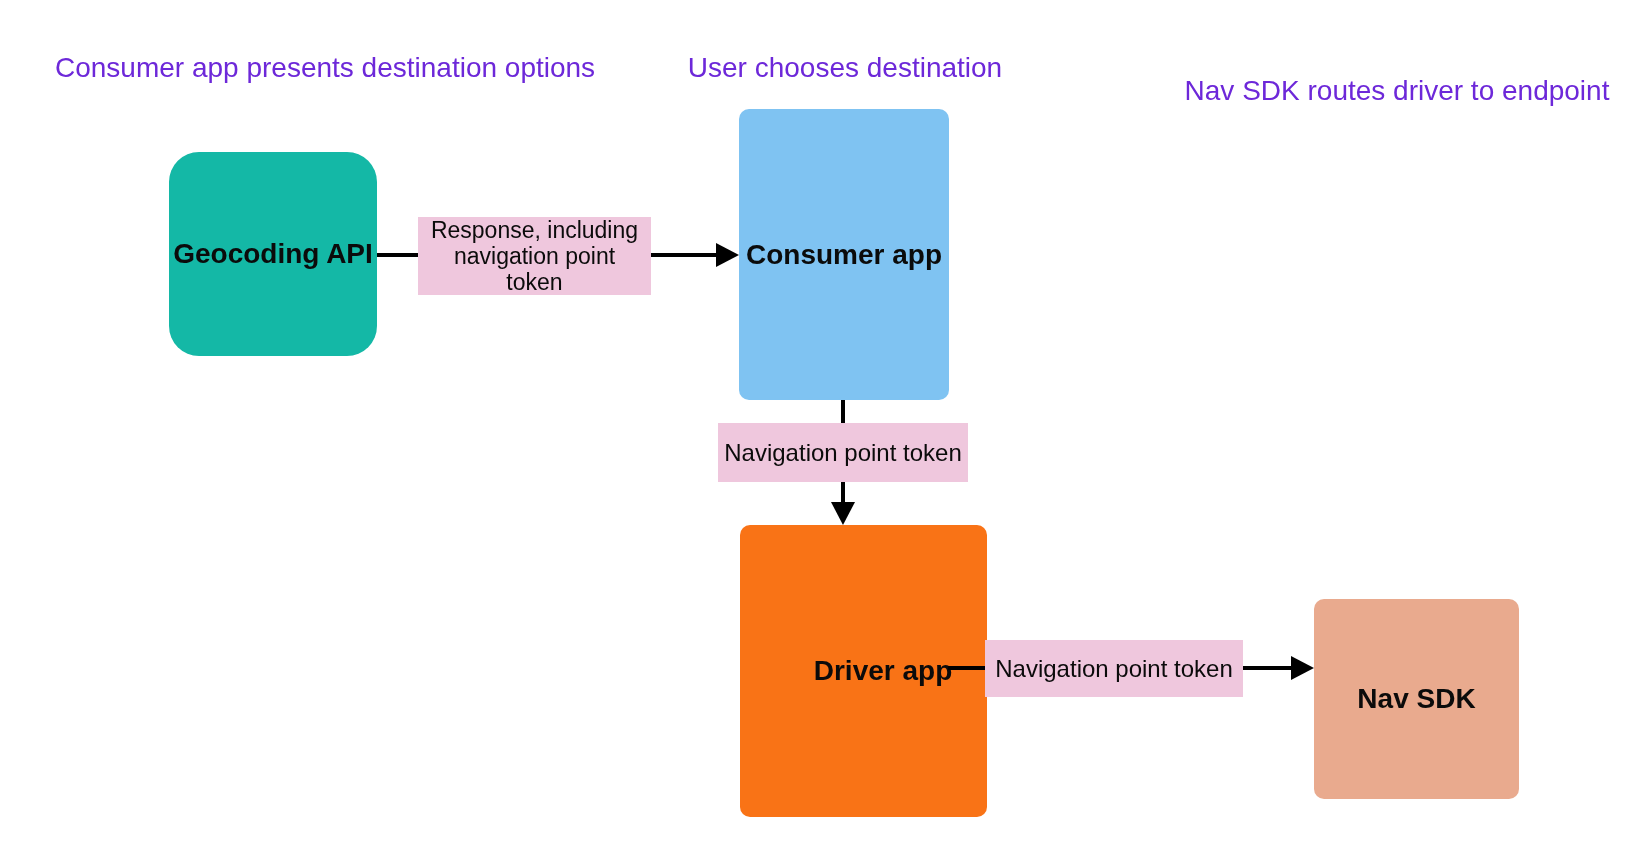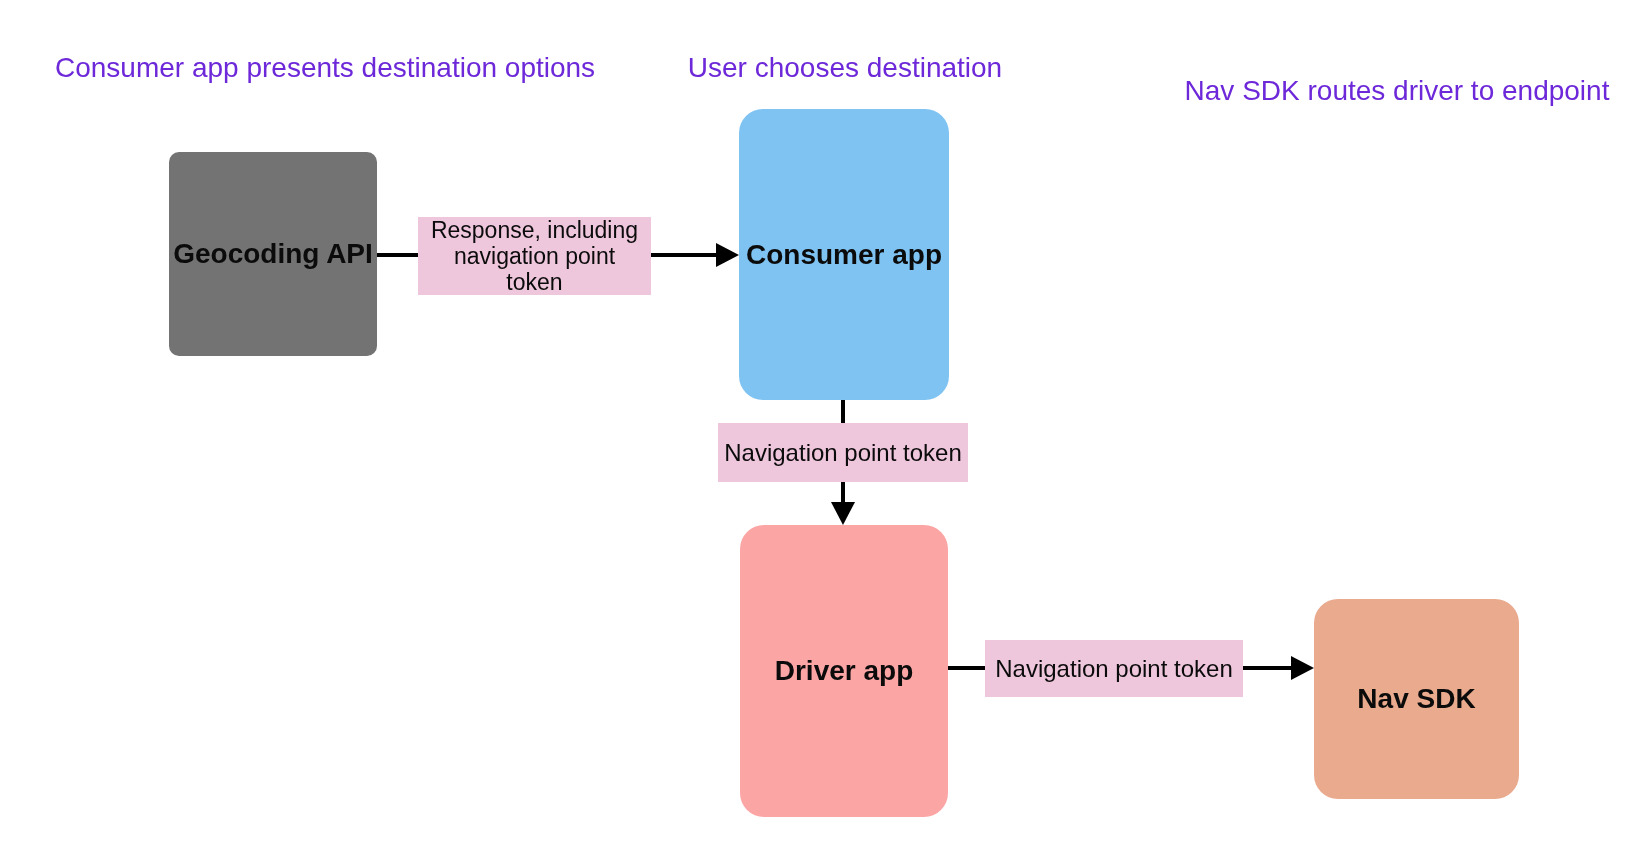--- a/index.html
+++ b/index.html
@@ -22,34 +22,34 @@
     font-size: 28px;
     font-weight: 400;
     color: #6d28d9;
     white-space: nowrap;
   }
   .hdr-left { left: 55px; }
   .hdr-center { transform: translateX(-50%); }
 
   .node {
     position: absolute;
-    border-radius: 24px;
+    border-radius: 10px;
     display: flex;
     align-items: center;
     justify-content: center;
     text-align: center;
   }
   .node .node-label {
     font-size: 28px;
     font-weight: 700;
     color: #0b0b0b;
   }
-  .node-geocoding { left: 169px; top: 152px; width: 208px; height: 204px; background: #737373; border-radius: 10px; }
+  .node-geocoding { left: 169px; top: 152px; width: 208px; height: 204px; background: #14b8a6; border-radius: 30px; }
   .node-consumer  { left: 739px; top: 109px; width: 210px; height: 291px; background: #7fc3f2; }
-  .node-driver    { left: 740px; top: 525px; width: 208px; height: 292px; background: #fca5a5; }
+  .node-driver    { left: 740px; top: 525px; width: 208px; height: 292px; background: #f97316; padding-left: 39px; }
   .node-navsdk    { left: 1314px; top: 565px; width: 205px; height: 200px; background: #e9aa8e; margin-top: 34px; }
 
   .edge-line {
     position: absolute;
     background: #000000;
   }
   .arrowhead {
     position: absolute;
     width: 0;
     height: 0;

